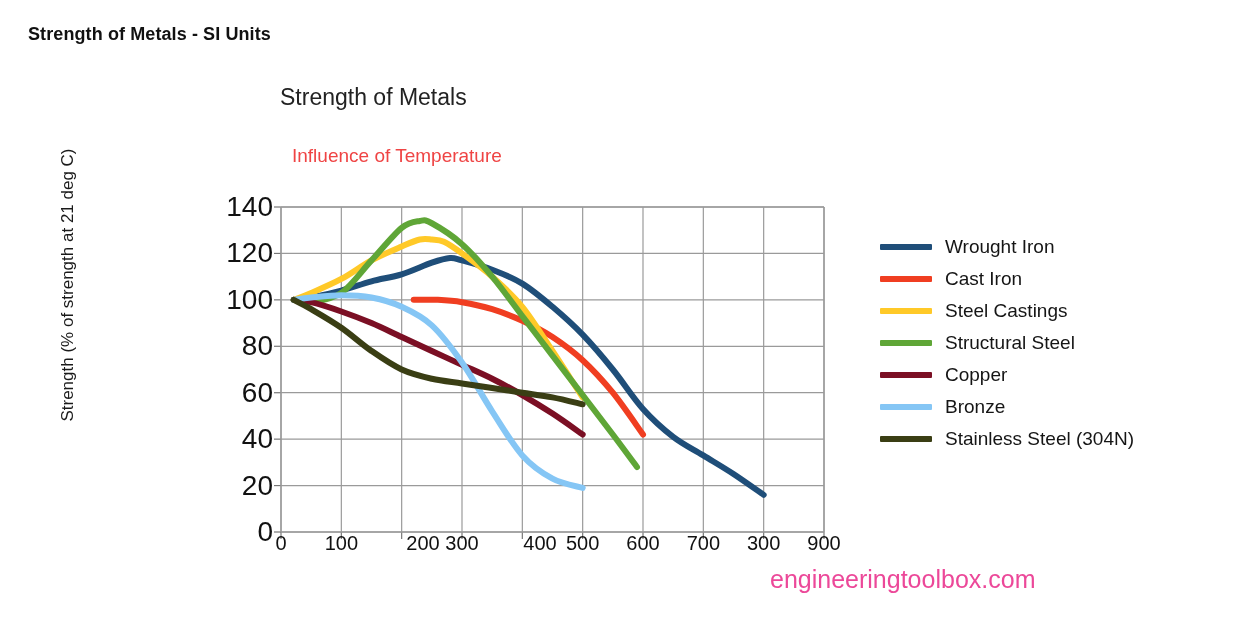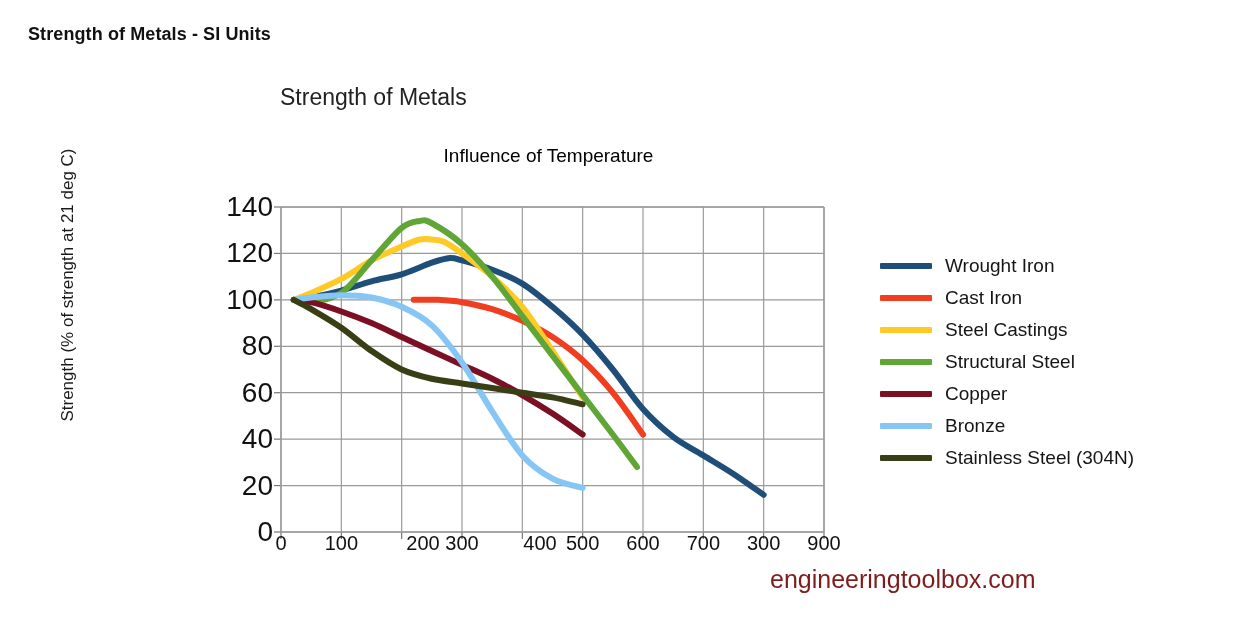--- a/index.html
+++ b/index.html
@@ -36,26 +36,25 @@
     position: absolute;
     left: 280px;
     top: 24px;
     width: 545px;
     text-align: left;
     font-size: 23px;
     color: #222222;
   }
   #chart-subtitle {
     position: absolute;
-    left: 276px;
+    left: 292px;
     top: 85px;
     width: 545px;
-    text-align: center;
     font-size: 19px;
-    color: #000000;
+    color: #ef4444;
   }
   #plot-wrap {
     position: absolute;
     left: 0;
     top: 0;
     width: 1238px;
     height: 578px;
   }
   #y-axis-label {
     position: absolute;
@@ -76,21 +75,21 @@
     width: 543px;
     text-align: center;
     font-size: 17px;
     color: #1a1a1a;
   }
   #watermark {
     position: absolute;
     left: 770px;
     top: 505px;
     font-size: 25px;
-    color: #7f1d1d;
+    color: #ec4899;
     white-space: nowrap;
   }
   .ytick {
     position: absolute;
     right: 0;
     width: 60px;
     text-align: right;
     font-size: 28px;
     color: #111111;
     transform: translateY(-50%);
@@ -114,21 +113,21 @@
   #xtick-holder {
     position: absolute;
     left: 0;
     top: 472px;
     width: 1238px;
     height: 30px;
   }
   #legend {
     position: absolute;
     left: 880px;
-    top: 190px;
+    top: 171px;
     width: 330px;
   }
   .legend-row {
     display: flex;
     align-items: center;
     height: 32px;
   }
   .legend-swatch {
     width: 52px;
     height: 6px;

